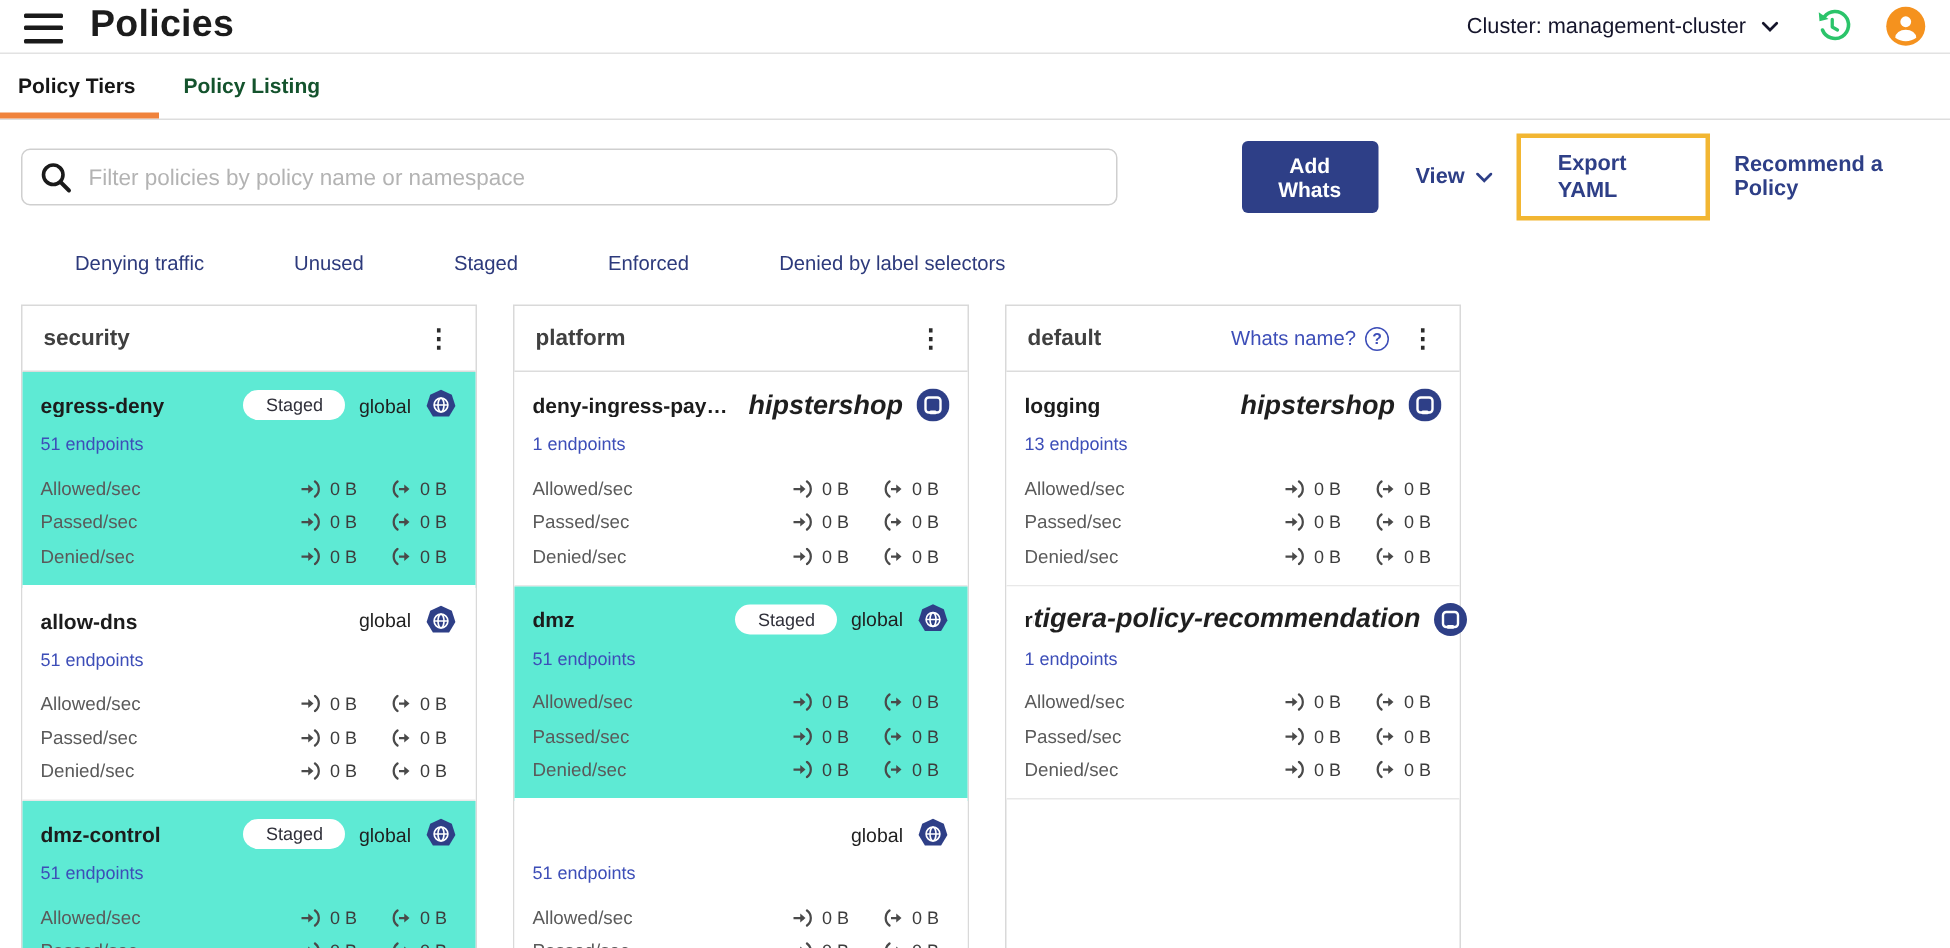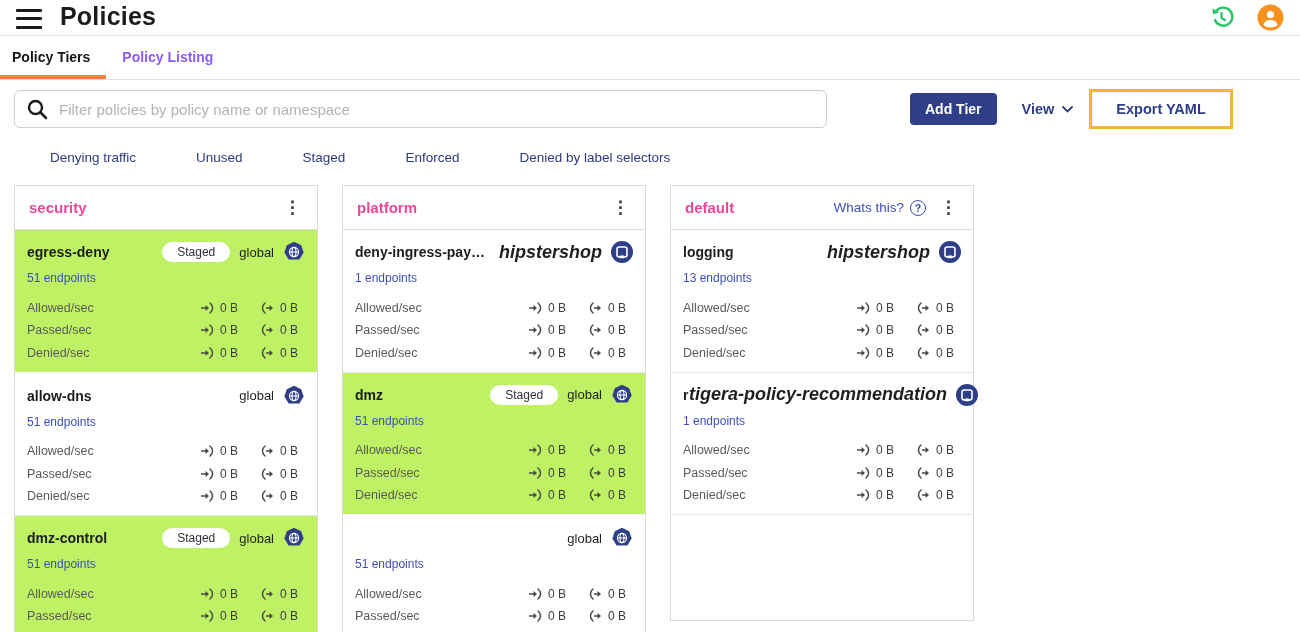--- a/index.html
+++ b/index.html
@@ -14,21 +14,21 @@
   .hamburger span { display:block; height:3px; background:#1a1a1a; border-radius:1px; }
   .app-title { font-size:25px; font-weight:bold; letter-spacing:.2px; margin-left:18px; margin-top:-2px; }
   .topbar-right { margin-left:auto; display:flex; align-items:center; gap:22px; }
   .cluster-select { display:flex; align-items:center; gap:10px; font-size:14.5px;
     color:#15152b; cursor:pointer; }
   .icon-btn { display:flex; align-items:center; cursor:pointer; }
 
   
   .tabbar { display:flex; border-bottom:1px solid #ddd; background:#fff; }
   .tab { padding:13px 16px 10px 16px; font-size:14px; font-weight:bold; cursor:pointer;
-    border-bottom:4px solid transparent; color:#8b5cf6; }
+    border-bottom:4px solid transparent; color:#14532d; }
   .tab.active { color:#161616; border-bottom-color:#F0833C;padding-left:12px; }
 
   
   .main { padding:9px 22px 0 14px; }
   .toolbar-row { display:flex; align-items:center;gap:44px; }
   .search-wrap { position:relative; width:813px; }
   .search-wrap svg { position:absolute; left:12px; top:8px; }
   .search-input { width:100%; height:38px; border:1px solid #cfcfcf; border-radius:6px;
     padding:0 12px 0 44px; font-size:15px; font-family:"Liberation Sans",sans-serif; color:#333; outline:none; }
   .search-input::placeholder { color:#b3b3b3; }
@@ -47,30 +47,30 @@
   .filters-row { display:flex; gap:32px; margin:21px 0 0 8px; }
   .filter-link { color:#2d3a7c; font-size:13.5px; cursor:pointer;margin-left:28px; }
 
   
   .tiers-row { display:flex; gap:24px; margin-top:20px; align-items:flex-start; }
   .tier-column { width:304px; background:#fff; border:1px solid #d9d9d9; }
   .tier-column:nth-child(1), .tier-column:nth-child(2) { min-height:500px; }
   .tier-column:nth-child(3) { height:436px; }
   .tier-header { height:44px; display:flex; align-items:center; padding:0 10px 0 14px;
     border-bottom:1px solid #dcdcdc; }
-  .tier-name { font-size:15px; font-weight:bold; color:#ec4899; }
+  .tier-name { font-size:15px; font-weight:bold; color:#404040; }
   .tier-header-right { margin-left:auto; display:flex; align-items:center; gap:8px; }
   .whats-this { display:flex; align-items:center; gap:6px; color:#3D4EB8; font-size:13.5px; cursor:pointer; }
   .q-circle { width:16px; height:16px; border:1.5px solid #3D4EB8; border-radius:50%;
     font-size:10.5px; display:flex; align-items:center; justify-content:center; font-weight:bold; }
   .kebab { font-size:17px; font-weight:bold; color:#2b2b2b; cursor:pointer; padding:0 6px;
     letter-spacing:0; line-height:1; }
 
   .policy-card { padding:11px 12px 12px 12px; border-bottom:1px solid #e8e8e8; background:#fff; cursor:pointer; }
-  .policy-card.staged { background:#bef264; border-bottom:2px solid #fff; }
+  .policy-card.staged { background:#5eead4; border-bottom:2px solid #fff; }
   .name-row { display:flex; align-items:center; }
   .policy-name { font-size:14px; font-weight:bold; color:#1c1c1c; white-space:nowrap;
     overflow:hidden; text-overflow:ellipsis; flex:1 1 auto; min-width:0; padding-right:6px; }
   .name-right { margin-left:auto; display:flex; align-items:center; gap:9px; flex:0 0 auto; }
   .staged-pill { background:#fff; border-radius:11px; padding:3px 15px; font-size:12px; color:#30303a; }
   .scope-label { font-size:13px; color:#1f1f1f; }
   .scope-label.ns { font-size:18px; font-weight:bold;font-style:italic; }
   .endpoints-link { display:inline-block; color:#3D4EB8; font-size:12px; margin:8px 0 7px 0;
     text-decoration:none; cursor:pointer; }
   .metric-row { display:flex; align-items:flex-end; height:22.5px; }
@@ -82,20 +82,26 @@
 <body>
 
 <header class="topbar">
   <div class="hamburger">
       <span></span>
       <span></span>
       <span></span>
     </div>
   <h1 class="app-title">Policies</h1>
   <div class="topbar-right">
+    <div class="cluster-select">
+      <span>Cluster: management-cluster</span>
+      <svg width="12" height="8" viewBox="0 0 12 8">
+          <path d="M1.5 1.5 L6 6 L10.5 1.5" fill="none" stroke="#15152b" stroke-width="1.8" stroke-linecap="round"></path>
+        </svg>
+    </div>
     <div class="icon-btn">
       <svg width="27" height="27" viewBox="0 0 27 27">
         <path d="M8.2 7.2 A9 9 0 1 1 7 16" fill="none" stroke="#2BC46A" stroke-width="2.4" stroke-linecap="round"></path>
         <path d="M4.5 4.2 L5 10.2 L11 8.6 Z" fill="#2BC46A"></path>
         <path d="M13.5 9 L13.5 14 L17 16" fill="none" stroke="#2BC46A" stroke-width="2.2" stroke-linecap="round" stroke-linejoin="round"></path>
       </svg>
     </div>
     <div class="icon-btn">
       <svg width="27" height="27" viewBox="0 0 27 27">
         <circle cx="13.5" cy="13.5" r="13" fill="#F5921E"></circle>
@@ -115,30 +121,31 @@
 
   <div class="toolbar-row">
     <div class="search-wrap">
       <svg width="23" height="23" viewBox="0 0 23 23">
         <circle cx="9.5" cy="9.5" r="6.5" fill="none" stroke="#1a1a1a" stroke-width="2.4"></circle>
         <path d="M14.5 14.5 L20 20" stroke="#1a1a1a" stroke-width="2.6" stroke-linecap="round"></path>
       </svg>
       <input class="search-input" value="" placeholder="Filter policies by policy name or namespace" style="">
     </div>
     <div class="actions">
-      <button class="btn-primary">Add Tier</button>
+      <button class="btn-primary">Add Whats</button>
       <div class="view-btn">
         <span>View</span>
         <svg width="11" height="7" viewBox="0 0 11 7">
             <path d="M1 1 L5.5 5.5 L10 1" fill="none" stroke="#2E3F87" stroke-width="1.8" stroke-linecap="round"></path>
           </svg>
       </div>
       <div class="export-wrap">
         <span>Export YAML</span>
       </div>
+      <div class="recommend-btn">Recommend a Policy</div>
     </div>
   </div>
 
   <div class="filters-row">
     <span class="filter-link">Denying traffic</span>
     <span class="filter-link">Unused</span>
     <span class="filter-link">Staged</span>
     <span class="filter-link">Enforced</span>
     <span class="filter-link">Denied by label selectors</span>
   </div>
@@ -563,21 +570,21 @@
                 <span>0 B</span>
               </span>
             </div>
           </div></article>
       </section>
       <section class="tier-column">
         <div class="tier-header">
           <span class="tier-name">default</span>
           <div class="tier-header-right">
             <span class="whats-this">
-              <span>Whats this?</span>
+              <span>Whats name?</span>
               <span class="q-circle">?</span>
             </span>
             <span class="kebab">⋮</span>
           </div>
         </div>
         <article class="policy-card"><div class="name-row">
             <h3 class="policy-name">logging</h3>
             <div class="name-right">
               <span class="scope-label ns">hipstershop</span>
               <span style="display: flex;">

